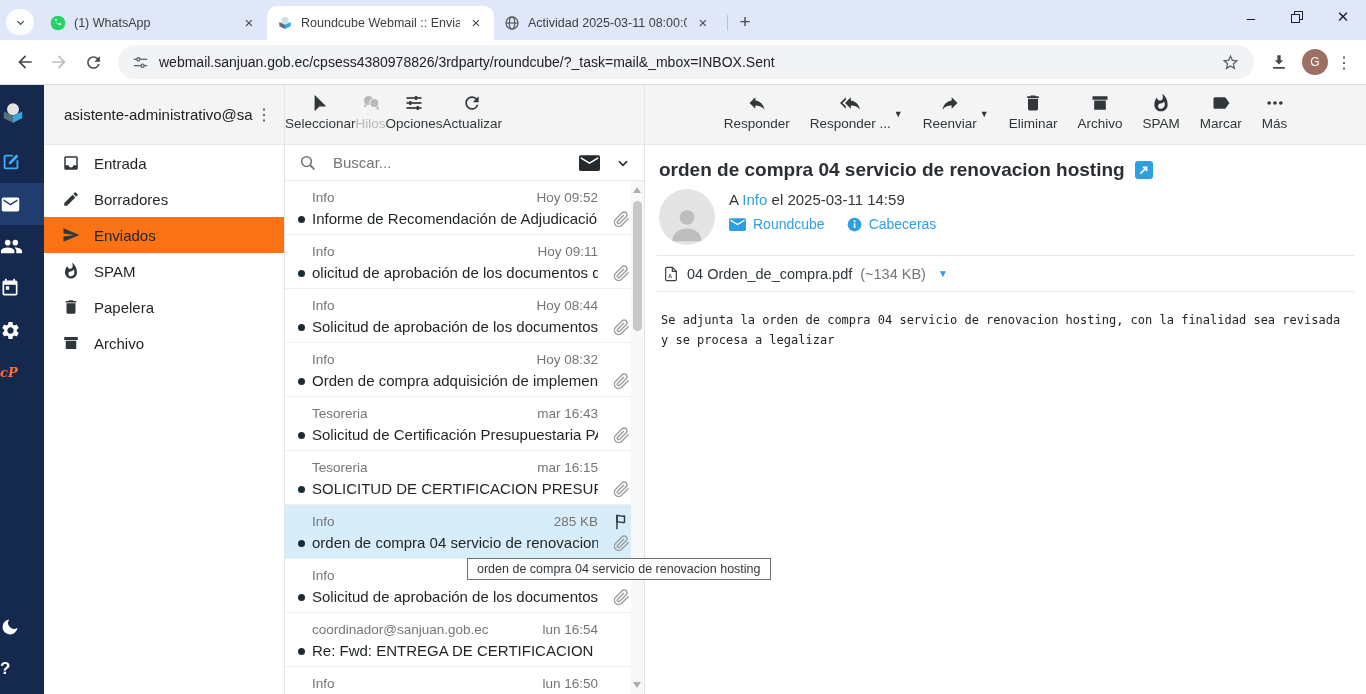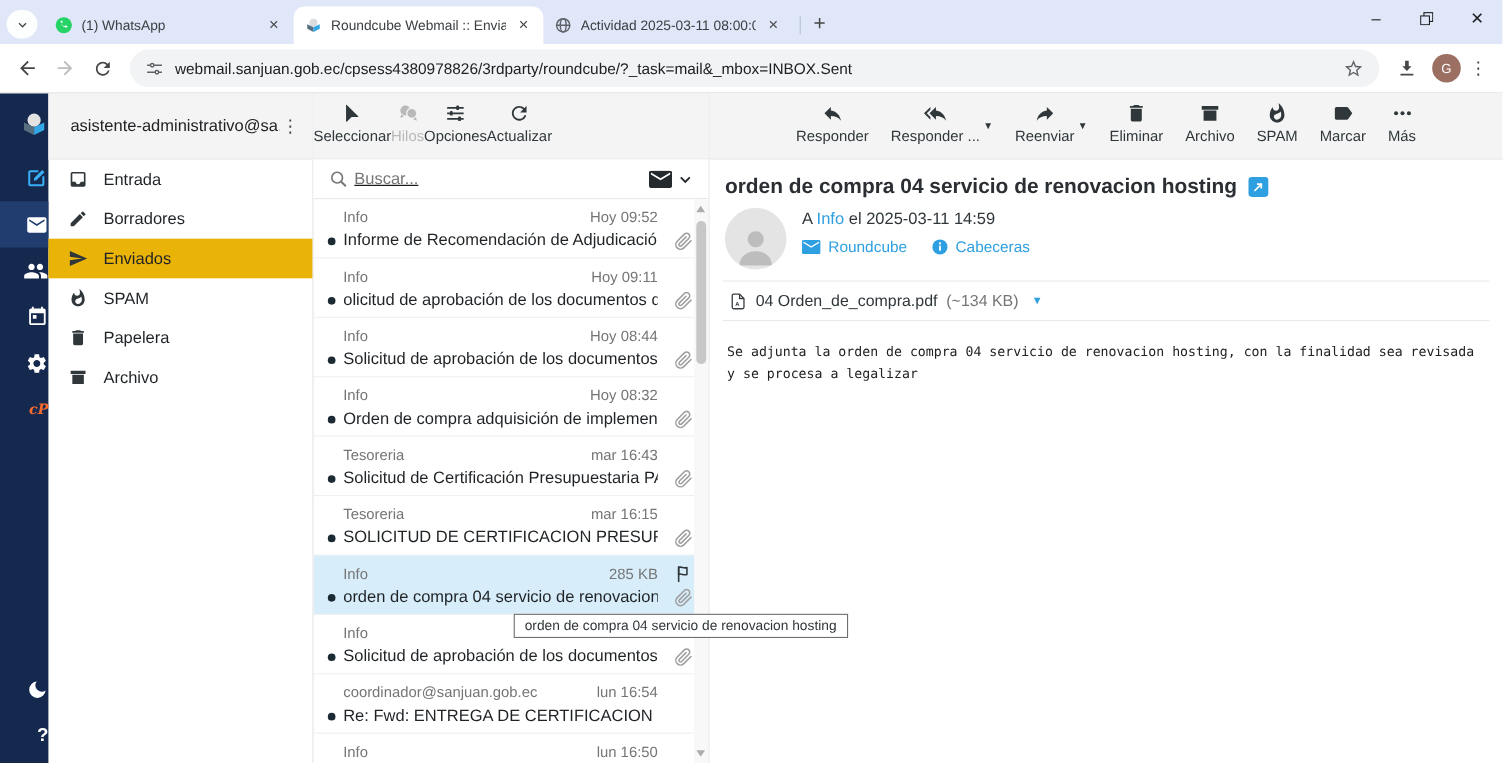--- a/index.html
+++ b/index.html
@@ -22,43 +22,43 @@
   .url-pill { flex:1; height:34px; margin:0 8px; background:#f1f3f4; border-radius:17px; display:flex; align-items:center; padding:0 14px; gap:10px; }
   .url-text { flex:1; font-size:14px; color:#202124; white-space:nowrap; overflow:hidden; }
   .tool-icons { display:flex; align-items:center; gap:6px; padding-right:4px; }
   .avatar-circle { width:26px; height:26px; border-radius:50%; background:#9c6f63; color:#fff; font-size:12px; display:flex; align-items:center; justify-content:center; }
   .dots-v { color:#474747; font-size:16px; letter-spacing:0; width:20px; text-align:center; }
 
   
   .app { display:flex; height:609px; }
 
   .rail { width:44px; background:#15294f; display:flex; flex-direction:column; align-items:center; flex-shrink:0; }
-  .rail-item { width:44px; height:42px; display:flex; align-items:center; justify-content:flex-end; color:#fff; }
+  .rail-item { width:44px; height:42px; display:flex; align-items:center; justify-content:flex-start; color:#fff; }
   .rail-logo { height:56px; }
   .rail-item.selected { background:#213c6e; }
   .rail-spacer { flex:1; }
   .cp-text { color:#ff6c2c; font-weight:bold; font-style:italic; font-size:13px; font-family:"DejaVu Serif", serif; }
   .q-text { color:#fff; font-weight:bold; font-size:17px; }
 
   .folders-col { width:241px; border-right:1px solid #e4e4e4; flex-shrink:0; display:flex; flex-direction:column; }
   .account-header { height:60px; background:#f4f4f4; border-bottom:1px solid #e9e9e9; display:flex; align-items:center; padding:0 10px 0 20px; }
   .account-name { flex:1; font-size:15px; color:#202124; white-space:nowrap; overflow:hidden; }
   .folder-item { height:36px; display:flex; align-items:center; gap:14px; padding-left:18px; font-size:15px; color:#1f2326; }
-  .folder-item.selected { background:#eab308; }
+  .folder-item.selected { background:#f97316; }
   .folder-item svg { color:#30373b; flex-shrink:0; }
 
   .list-col { width:360px; border-right:1px solid #e4e4e4; flex-shrink:0; display:flex; flex-direction:column; position:relative; }
   .gray-toolbar { height:60px; background:#f4f4f4; border-bottom:1px solid #e9e9e9; display:flex; align-items:flex-start; justify-content:flex-start; padding-top:8px; }
   .tb-btn { display:flex; flex-direction:column; align-items:center; gap:3px; color:#30373b; font-size:13.5px; }
   .tb-btn svg { color:#30373b; }
   .tb-btn.disabled, .tb-btn.disabled svg { color:#b9b9b9; }
   .tb-group { display:flex; align-items:flex-start; }
   .tb-caret { font-size:9px; color:#30373b; margin:16px 0 0 3px; }
 
-  .search-row { height:36px; background:#fff; border-bottom:1px solid #e9e9e9; display:flex; align-items:center; padding:0 14px; gap:5px;text-decoration:underline; }
+  .search-row { height:36px; background:#fff; border-bottom:1px solid #e9e9e9; display:flex; align-items:center; padding:0 14px; gap:16px; }
   .search-row input { border:none; outline:none; flex:1; font-size:15px; color:#757575; font-family:"Liberation Sans", sans-serif; background:transparent; }
   .search-row input::placeholder { color:#757575; }
 
   .msg-list { flex:1; overflow:hidden; position:relative; }
   .msg-row { height:54px; position:relative; padding:8px 46px 8px 27px; border-bottom:1px solid #f0f0f0; }
   .msg-row.selected { background:#d7edfa; }
   .l1 { display:flex; justify-content:space-between; font-size:13.5px; color:#757575; line-height:17px; }
   .l2 { font-size:15px; color:#1f2326; line-height:21px; margin-top:2px; white-space:nowrap; overflow:hidden; }
   .dot { position:absolute; left:13px; top:35px; width:7px; height:7px; border-radius:50%; background:#1c2b33; }
   .clip { position:absolute; right:14px; top:30px; color:#9e9e9e; }

